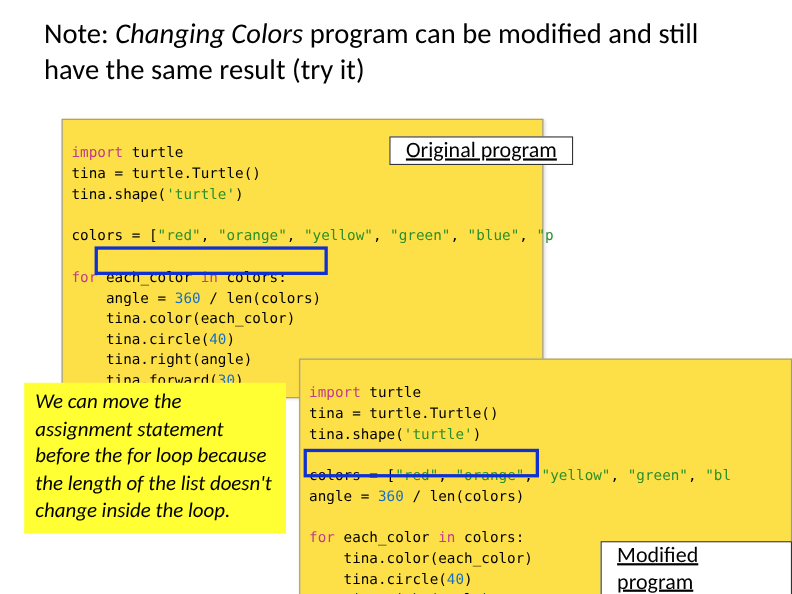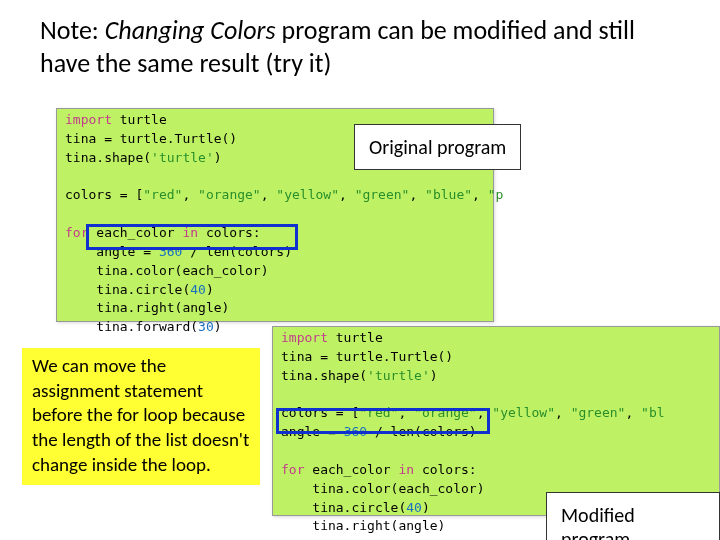--- a/index.html
+++ b/index.html
@@ -15,27 +15,27 @@
   .title {
     text-align: left;
     font-size: 26px;
     padding: 14px 40px 8px 40px;
     line-height: 1.25;
     color: #000;
   }
   .title .italic { font-style: italic; }
   .code-box {
     position: absolute;
-    background: #bef264;
+    background: #fde047;
     border: 1px solid #999;
     box-shadow: 1px 1px 3px rgba(0,0,0,0.15);
     font-family: Menlo, Consolas, monospace;
     font-size: 13px;
     line-height: 1.45;
-    padding: 2px 8px;
+    padding: 22px 8px;
     white-space: pre;
   }
   .code-box.top { left: 56px; top: 108px; width: 420px; height: 208px; }
   .code-box.bottom { left: 272px; top: 326px; width: 430px; height: 184px; }
   .kw-import { color: #c23c8b; }
   .kw-for { color: #c23c8b; }
   .kw-in { color: #c23c8b; }
   .str { color: #2a8f2a; }
   .num { color: #1a6fbf; }
   .hl-box {
@@ -44,34 +44,36 @@
     background: transparent;
     pointer-events: none;
   }
   .hl-top { left: 86px; top: 224px; width: 206px; height: 20px; }
   .hl-bot { left: 276px; top: 408px; width: 208px; height: 20px; }
   .label-box {
     position: absolute;
     border: 1px solid #333;
     background: #fff;
     font-size: 20px;
-    padding: 10px 14px;
+    padding: 0 14px;
+    text-decoration: underline;
   }
   .label-orig { left: 354px; top: 124px; }
   .label-mod { left: 546px; top: 492px; }
   .note-box {
     position: absolute;
     left: 22px;
     top: 348px;
     width: 218px;
     background: #ffff33;
     font-size: 19px;
     line-height: 1.3;
     padding: 6px 10px 8px 10px;
     color: #000;
+    font-style: italic;
   }
 </style>
 </head>
 <body>
 
 <div class="title">
   <span>Note: </span><span class="italic">Changing Colors</span><span> program can be modified and still have the same result (try it)</span>
 </div>
 
 <div class="code-box top"><span class="kw-import">import</span><span> turtle</span>

